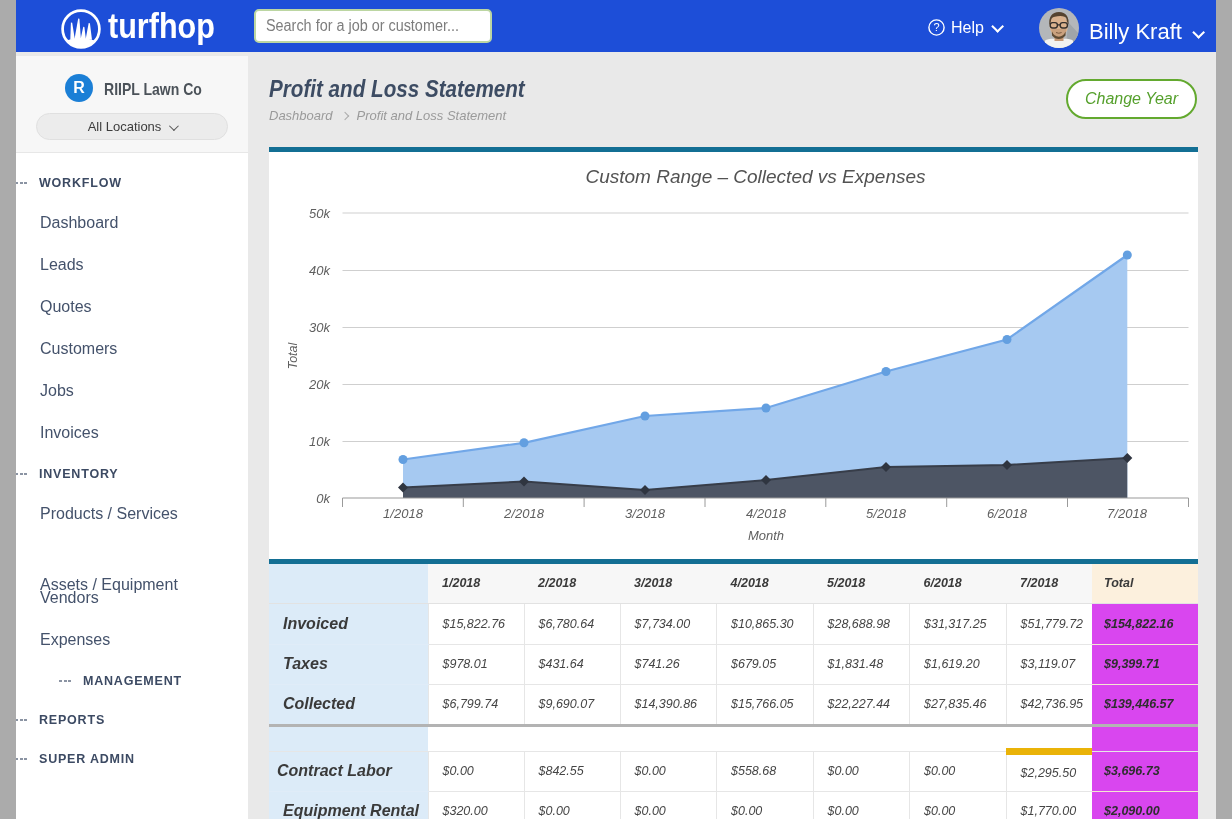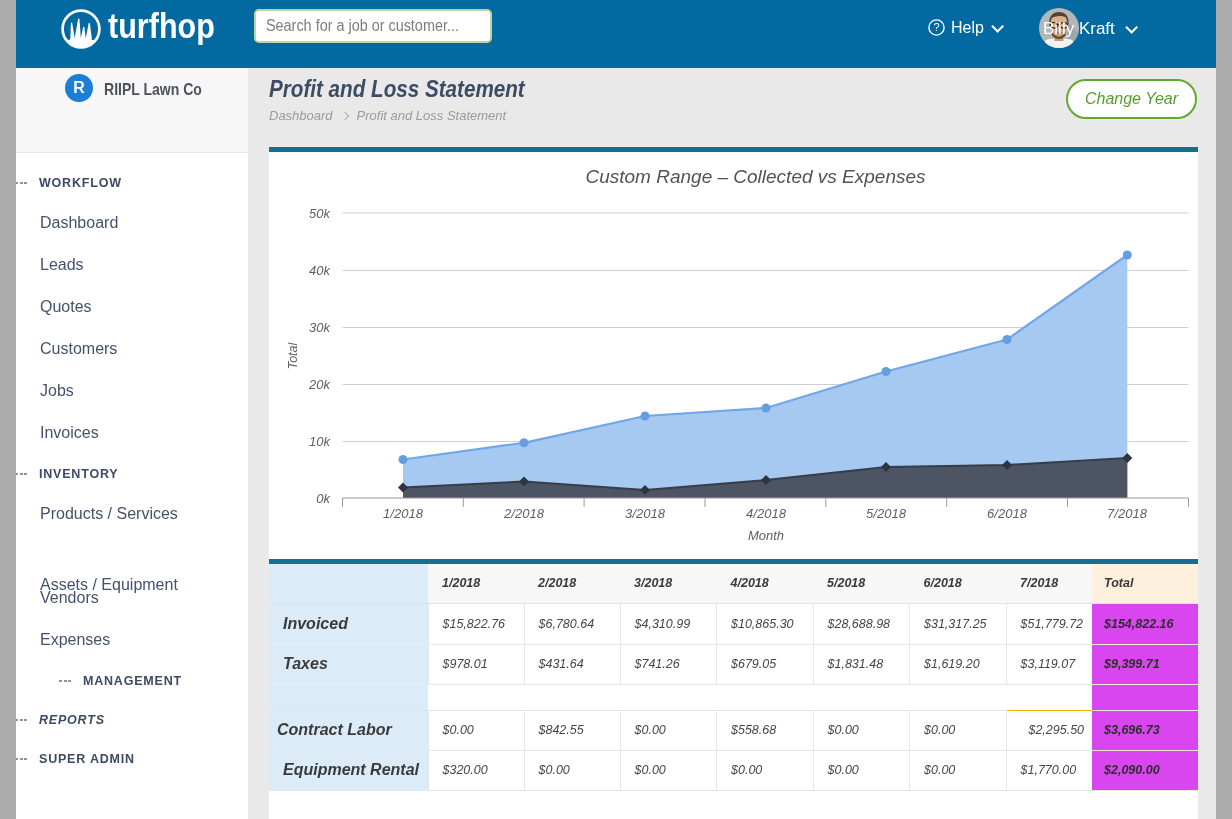--- a/index.html
+++ b/index.html
@@ -4,28 +4,28 @@
 <style>
 * { margin:0; padding:0; box-sizing:border-box; }
 html,body { width:1232px; height:819px; overflow:hidden; font-family:"Liberation Sans", sans-serif; }
 body { background:#e9e9e9; position:relative; }
 .sb { position:absolute; top:0; width:16px; height:819px; background:#ababab; z-index:50; }
 .sb.left { left:0; }
 .sb.right { right:0; }
 .page { position:absolute; left:16px; top:0; width:1200px; height:819px; }
 
 
-.navbar { position:absolute; left:0; top:0; width:1200px; height:68px; background:#0369a1; z-index:10; }
+.navbar { position:absolute; left:0; top:0; width:1200px; height:52px; background:#1d4ed8; z-index:10; }
 .logo { position:absolute; left:45px; top:9px; }
 .logotext { position:absolute; left:92px; top:6px; font-size:35px; font-weight:700; color:#fff; transform:scaleX(0.873); transform-origin:left top; letter-spacing:0px; }
 .search { position:absolute; left:238px; top:9px; width:238px; height:34px; background:#fff; border:2px solid #bcd6a2; border-radius:5px; }
 .search span { position:absolute; left:10px; top:6px; font-size:16px; color:#7d7d7d; display:inline-block; transform:scaleX(0.9); transform-origin:left top; white-space:nowrap; }
 .help { position:absolute; left:912px; top:19px; color:#fff; font-size:16px; }
 .avatar { position:absolute; left:1023px; top:8px; width:40px; height:40px; border-radius:50%; overflow:hidden; }
-.username { position:absolute; left:1027px; top:19px; color:#fff; font-size:17px; }
+.username { position:absolute; left:1073px; top:19px; color:#fff; font-size:22px; }
 .chev { display:inline-block; width:9px; height:9px; border-right:2px solid #fff; border-bottom:2px solid #fff; transform:rotate(45deg) translateY(-3px); margin-left:10px; }
 
 
 .sidebar { position:absolute; left:0; top:56px; width:232px; height:763px; background:#fff; }
 .side-top { width:232px; height:97px; background:#f7f7f7; border-bottom:1px solid #e7e7e7; position:relative; }
 .rlogo { position:absolute; left:49px; top:18px; width:28px; height:28px; border-radius:50%; background:#1b7fd6; color:#fff; text-align:center; line-height:28px; font-size:16px; font-weight:700; }
 .cname { position:absolute; left:88px; top:24px; font-size:16.5px; font-weight:700; color:#4b5259; transform:scaleX(0.85); transform-origin:left top; white-space:nowrap; }
 .allloc { position:absolute; left:20px; top:57px; width:192px; height:27px; background:#ececec; border:1px solid #e0e0e0; border-radius:14px; text-align:center; font-size:13px; color:#3c3c3c; line-height:25px; }
 .allloc .c2 { display:inline-block; width:7px; height:7px; border-right:1.6px solid #555; border-bottom:1.6px solid #555; transform:rotate(45deg) translateY(-2px); margin-left:8px; }
 .menu { position:absolute; left:0; top:0; width:232px; }
@@ -98,36 +98,37 @@
         <path d="M17 24.5 Q19.8 26 22.6 24.5" stroke="#7a5b42" stroke-width="1" fill="none"></path>
       </svg>
     </div>
     <div class="username">Billy Kraft<span class="chev"></span></div>
   </div>
 
   <div class="sidebar">
     <div class="side-top">
       <div class="rlogo">R</div>
       <div class="cname">RIIPL Lawn Co</div>
+      <div class="allloc">All Locations<span class="c2"></span></div>
     </div>
     <div class="menu">
       <div class="mh" style="top:120px;">WORKFLOW<span class="dash"></span></div>
       <div class="mi" style="top:158px;">Dashboard</div>
       <div class="mi" style="top:200px;">Leads</div>
       <div class="mi" style="top:242px;">Quotes</div>
       <div class="mi" style="top:284px;">Customers</div>
       <div class="mi" style="top:326px;">Jobs</div>
       <div class="mi" style="top:368px;">Invoices</div>
       <div class="mh" style="top:411px;">INVENTORY<span class="dash"></span></div>
       <div class="mi" style="top:449px;">Products / Services</div>
       <div class="mi" style="top:491px;margin-top:29px;">Assets / Equipment</div>
       <div class="mi" style="top:533px;">Vendors</div>
       <div class="mi" style="top:575px;">Expenses</div>
       <div class="mh" style="top:618px;margin-left:44px;">MANAGEMENT<span class="dash"></span></div>
-      <div class="mh" style="top:657px;font-style:italic;">REPORTS<span class="dash"></span></div>
+      <div class="mh" style="top:657px;">REPORTS<span class="dash"></span></div>
       <div class="mh" style="top:696px;">SUPER ADMIN<span class="dash"></span></div>
     </div>
   </div>
 
   <div class="main">
     <div class="h1">Profit and Loss Statement</div>
     <div class="crumbs">Dashboard<span class="sep"></span>Profit and Loss Statement</div>
     <div class="btn-year">Change Year</div>
 
     <div class="card-chart">
@@ -225,58 +226,69 @@
               <td>4/2018</td>
               <td>5/2018</td>
               <td>6/2018</td>
               <td>7/2018</td>
               <td class="tot">Total</td>
         </tr>
         <tr class="r1">
           <td class="lbl">Invoiced</td>
               <td>$15,822.76</td>
               <td>$6,780.64</td>
-              <td>$4,310.99</td>
+              <td>$7,734.00</td>
               <td>$10,865.30</td>
               <td>$28,688.98</td>
               <td>$31,317.25</td>
               <td>$51,779.72</td>
               <td class="tot">$154,822.16</td>
         </tr>
         <tr>
           <td class="lbl">Taxes</td>
               <td>$978.01</td>
               <td>$431.64</td>
               <td>$741.26</td>
               <td>$679.05</td>
               <td>$1,831.48</td>
               <td>$1,619.20</td>
               <td>$3,119.07</td>
               <td class="tot">$9,399.71</td>
         </tr>
+        <tr class="r3">
+          <td class="lbl">Collected</td>
+              <td>$6,799.74</td>
+              <td>$9,690.07</td>
+              <td>$14,390.86</td>
+              <td>$15,766.05</td>
+              <td>$22,227.44</td>
+              <td>$27,835.46</td>
+              <td>$42,736.95</td>
+              <td class="tot">$139,446.57</td>
+        </tr>
         <tr class="gap">
           <td class="lbl"></td>
               <td></td>
               <td></td>
               <td></td>
               <td></td>
               <td></td>
               <td></td>
               <td></td>
               <td class="tot"></td>
         </tr>
         <tr>
           <td class="lbl" style="border-top:1px solid #e6e6e6;padding-left:8px;">Contract Labor</td>
               <td style="border-top:1px solid #e6e6e6;">$0.00</td>
               <td style="border-top:1px solid #e6e6e6;">$842.55</td>
               <td style="border-top:1px solid #e6e6e6;">$0.00</td>
               <td style="border-top:1px solid #e6e6e6;">$558.68</td>
               <td style="border-top:1px solid #e6e6e6;">$0.00</td>
               <td style="border-top:1px solid #e6e6e6;">$0.00</td>
-              <td style="border-top:1px solid #eab308;text-align:center;">$2,295.50</td>
+              <td style="border-top:7px solid #eab308;">$2,295.50</td>
               <td class="tot" style="border-top:1px solid #e6e6e6;margin-left:35px;">$3,696.73</td>
         </tr>
         <tr>
           <td class="lbl">Equipment Rental</td>
               <td>$320.00</td>
               <td>$0.00</td>
               <td>$0.00</td>
               <td>$0.00</td>
               <td>$0.00</td>
               <td>$0.00</td>

